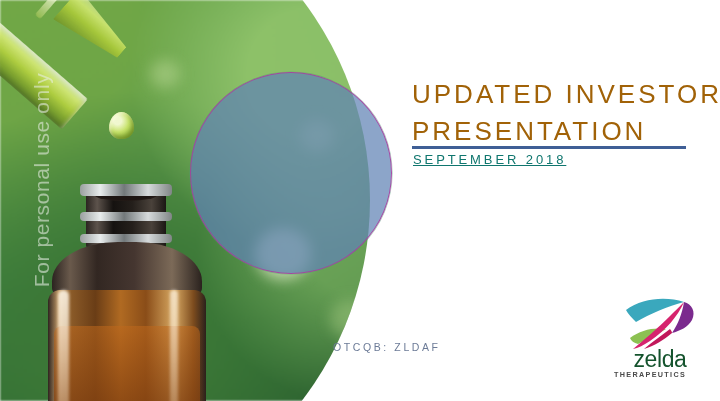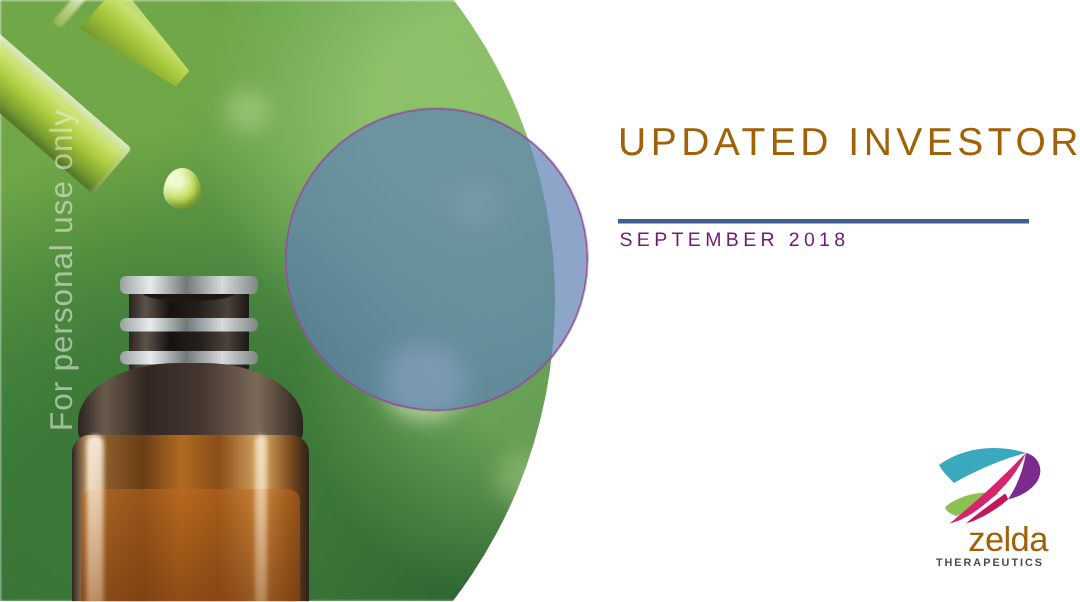--- a/index.html
+++ b/index.html
@@ -128,21 +128,21 @@
   .title-line{
     color:#a16207;font-size:26px;letter-spacing:3.0px;line-height:1.42;
     font-weight:400;white-space:nowrap;
   }
   #title-rule{
     position:absolute;left:412px;top:146px;width:274px;height:2.5px;
     background:#3f5f96;
   }
   #subtitle{
     position:absolute;left:413px;top:152px;
-    color:#701a75;font-size:13px;letter-spacing:2.9px;font-weight:400;
+    color:#0f766e;font-size:13px;letter-spacing:2.9px;font-weight:400;text-decoration:underline;
   }
 
   
   #ticker-block{position:absolute;left:333px;top:338px;}
   .ticker-line{
     color:#6c7b97;font-size:10.5px;letter-spacing:2.6px;line-height:19px;
     white-space:nowrap;
   }
 
   
@@ -150,25 +150,25 @@
     position:absolute;left:-88px;top:168px;width:260px;
     transform:rotate(-90deg);transform-origin:50% 50%;
     color:rgba(232,238,230,.58);
     font-size:21px;letter-spacing:.6px;white-space:nowrap;text-align:center;
   }
 
   
   #logo{position:absolute;left:614px;top:296px;width:92px;height:92px;}
   #logo-mark{position:absolute;left:6px;top:0;width:80px;height:56px;}
   #logo-word{
-    position:absolute;left:12px;top:52px;width:92px;text-align:center;
-    color:#a16207;font-size:23px;letter-spacing:-.4px;line-height:1;
+    position:absolute;left:0;top:52px;width:92px;text-align:center;
+    color:#14532d;font-size:23px;letter-spacing:-.4px;line-height:1;
   }
   #logo-sub{
-    position:absolute;left:0;top:74px;width:92px;text-align:center;
+    position:absolute;left:0;top:74px;width:92px;text-align:left;
     color:#4a4a4a;font-size:7.2px;letter-spacing:1.35px;font-weight:bold;
   }
 </style>
 </head>
 <body>
 
 <div id="slide">
 
   <div id="photo-panel">
     <div class="bg-green"></div>
@@ -199,25 +199,27 @@
       <div class="btl-hl hl-b"></div>
     </div>
   </div>
 
   <div id="blue-circle"></div>
 
   <div id="watermark">For personal use only</div>
 
   <div id="title-block">
     <div class="title-line">UPDATED INVESTOR</div>
+    <div class="title-line">PRESENTATION</div>
   </div>
   <div id="title-rule"></div>
   <div id="subtitle">SEPTEMBER 2018</div>
 
   <div id="ticker-block">
+    <div class="ticker-line">OTCQB:  ZLDAF</div>
   </div>
 
   <div id="logo">
     <svg id="logo-mark" viewBox="0 0 80 56">
       <path d="M6 14 C22 2, 46 0, 64 6 C48 10, 30 18, 16 26 C12 22, 8 18, 6 14 Z" fill="#3aa8bd"></path>
       <path d="M64 6 C72 8, 76 16, 72 24 C68 31, 60 35, 52 37 C58 28, 62 18, 64 6 Z" fill="#7b2a8e"></path>
       <path d="M10 42 C20 34, 34 31, 46 33 C36 39, 26 44, 18 48 C14 47, 11 45, 10 42 Z" fill="#8cc152"></path>
       <path d="M64 6 C58 20, 46 34, 30 45 C24 49, 18 52, 13 53 C24 44, 38 32, 50 20 C55 15, 60 10, 64 6 Z" fill="#d6246e"></path>
       <path d="M52 37 C44 44, 34 50, 24 53 C32 46, 42 39, 50 33 C51 34, 52 36, 52 37 Z" fill="#c2185b"></path>
     </svg>

